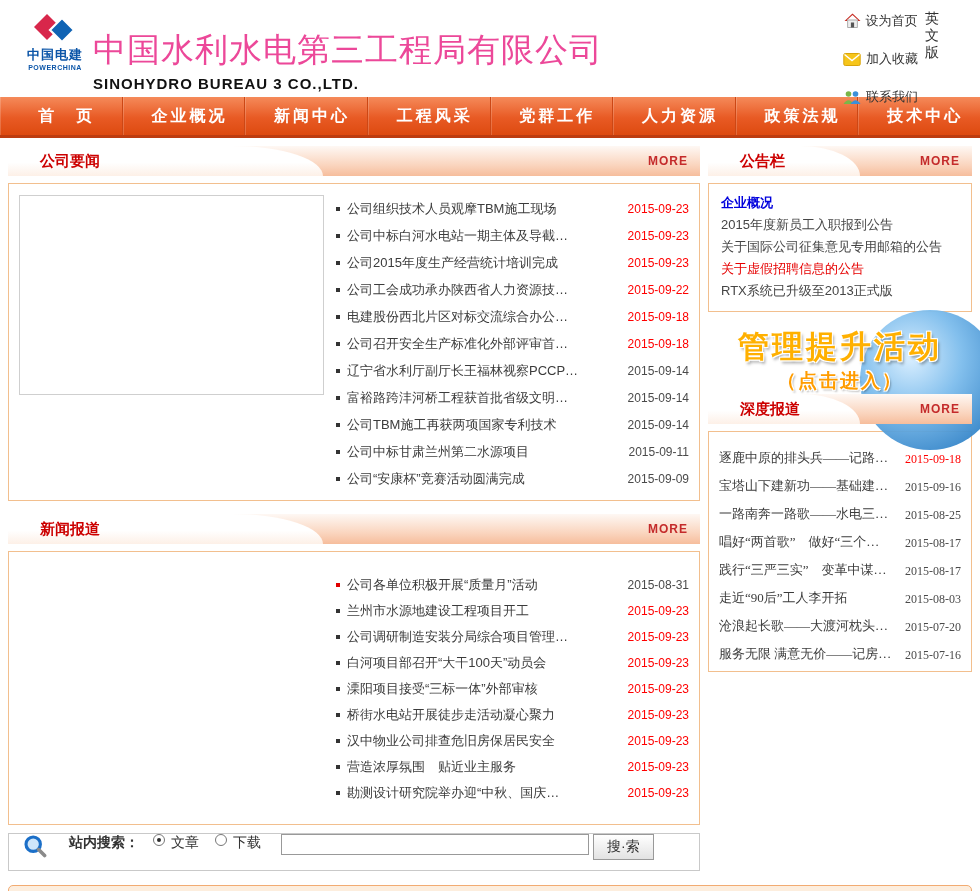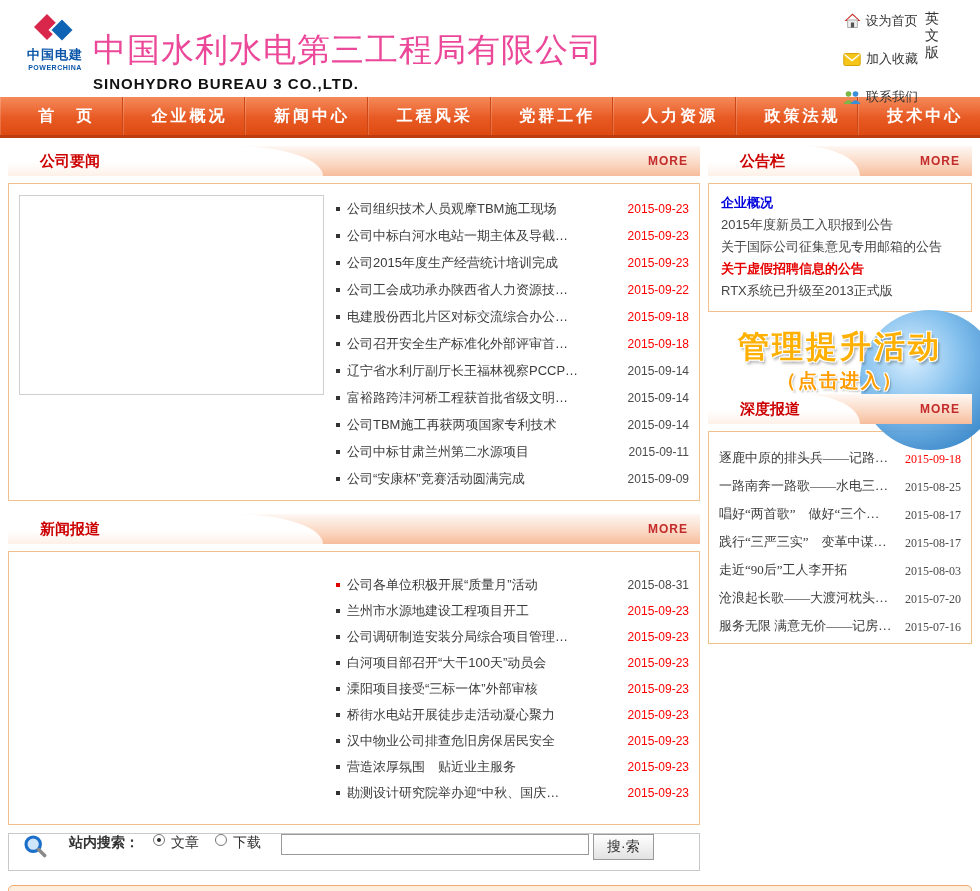--- a/index.html
+++ b/index.html
@@ -63,21 +63,21 @@
   .radio { width:12px; height:12px; border:1px solid #777; border-radius:50%; display:inline-block; background:#fff; position:relative; margin-right:6px; flex:none; }
   .radio.checked::after { content:""; position:absolute; left:3px; top:3px; right:3px; bottom:3px; background:#2d2d2d; border-radius:50%; }
   .radio-label { margin-right:16px; }
   .search-input { width:308px; height:21px; border:1px solid #999; margin-left:4px; font-size:13px; padding:0 4px; }
   .search-btn { margin-left:4px; padding:3px 13px; font-size:14px; color:#333; background:linear-gradient(180deg,#ffffff,#e2e2e2); border:1px solid #999; cursor:pointer; }
 
   
   .ann-body { padding:8px 12px 9px; }
   .ann-item { line-height:22px; font-size:13px; color:#454545; white-space:nowrap; overflow:hidden; display:block; }
   .ann-item.blue { color:#0000dd; font-weight:bold; }
-  .ann-item.red  { color:#e60000; font-weight:bold; }
+  .ann-item.red  { color:#e60000; font-weight:normal; }
 
   .banner { margin:11px 0 10px; height:100px; position:relative; overflow:hidden; text-align:center;
     background:linear-gradient(125deg,#8cc6ee 0%,#57a3dc 45%,#3787ca 100%); }
   .banner .globe { position:absolute; right:-28px; top:-16px; width:140px; height:140px; border-radius:50%;
     background:radial-gradient(circle at 36% 34%, #d8eeff 0%, #7cbcec 40%, #3787ca 78%, #2f77bc 100%); opacity:.95; }
   .banner .b1 { position:relative; margin-top:14px; font-size:31px; font-weight:bold; color:#ffb000; letter-spacing:3px;
     text-shadow:1px 1px 0 #fff,-1px -1px 0 #fff,1px -1px 0 #fff,-1px 1px 0 #fff,2px 3px 3px rgba(0,0,0,.35); }
   .banner .b2 { position:relative; font-size:19px; font-weight:bold; color:#ff9c00; letter-spacing:2px;
     text-shadow:1px 1px 0 #fff,-1px -1px 0 #fff,1px -1px 0 #fff,-1px 1px 0 #fff,2px 2px 2px rgba(0,0,0,.3); }
 
@@ -353,20 +353,24 @@
       </div>
       <a class="more-link">MORE</a>
     </div>
     <div class="panel-body deep-body">
 
         <a class="deep-row">
           <span class="n-title">逐鹿中原的排头兵——记路…</span>
           <span class="n-date hot">2015-09-18</span>
         </a>
 
+        <a class="deep-row">
+          <span class="n-title">宝塔山下建新功——基础建…</span>
+          <span class="n-date">2015-09-16</span>
+        </a>
 
         <a class="deep-row">
           <span class="n-title">一路南奔一路歌——水电三…</span>
           <span class="n-date">2015-08-25</span>
         </a>
 
         <a class="deep-row">
           <span class="n-title">唱好“两首歌”　做好“三个…</span>
           <span class="n-date">2015-08-17</span>
         </a>

